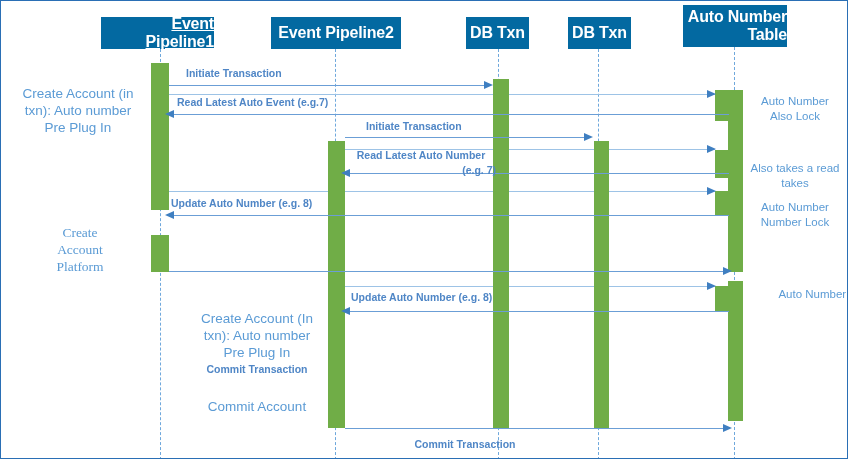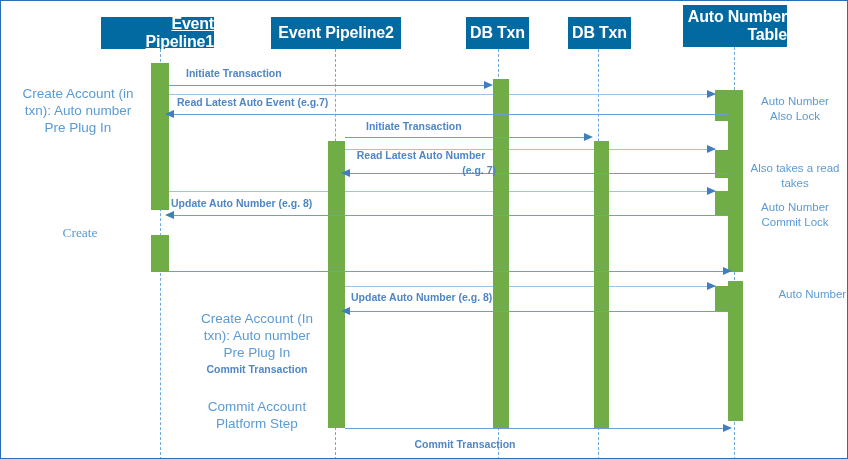--- a/index.html
+++ b/index.html
@@ -200,43 +200,44 @@
     <div>Also Lock</div>
   </div>
 
   <div class="side-label" style="left:742px;top:139px;width:104px;margin-top:21px;">
     <div>Also takes a read</div>
     <div>takes</div>
   </div>
 
   <div class="side-label" style="left:744px;top:199px;width:100px;">
     <div>Auto Number</div>
-    <div>Commit Lock</div>
+    <div>Number Lock</div>
   </div>
 
   <div class="side-label" style="left:754px;top:286px;width:110px;padding-left:16px;">
     <div>Auto Number Lock</div>
   </div>
 
   <div class="big-label" style="left:4px;top:85px;width:146px;">
     <div>Create Account (in</div>
     <div>txn): Auto number</div>
     <div>Pre Plug In</div>
   </div>
 
   <div class="big-label" style="left:16px;top:224px;width:126px;font-family:Liberation Serif, serif;">
     <div>Create</div>
+    <div>Account</div>
+    <div>Platform</div>
   </div>
 
   <div class="big-label" style="left:185px;top:310px;width:142px;">
     <div>Create Account (In</div>
     <div>txn): Auto number</div>
     <div>Pre Plug In</div>
   </div>
 
   <div class="msg-label" style="left:185px;top:362px;width:142px;text-align:center;"><span>Commit Transaction</span></div>
 
   <div class="big-label" style="left:185px;top:398px;width:142px;">
     <div>Commit Account</div>
-    <div>Platform Step</div>
   </div>
 
 </div>
 
 </body></html>

